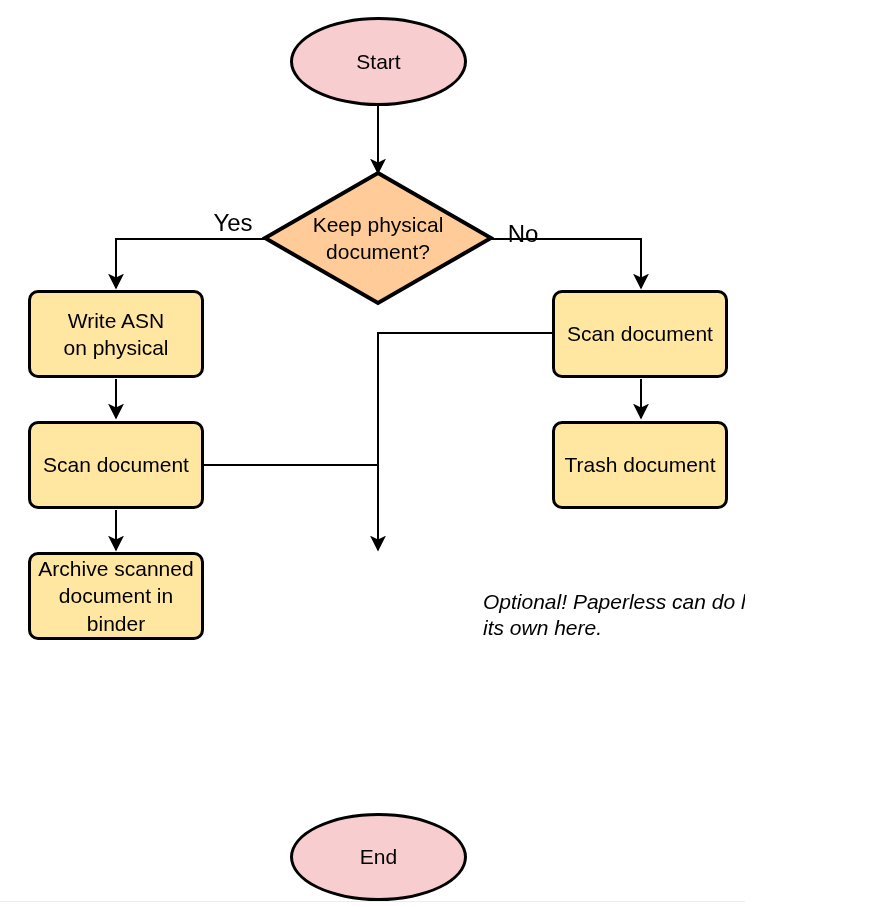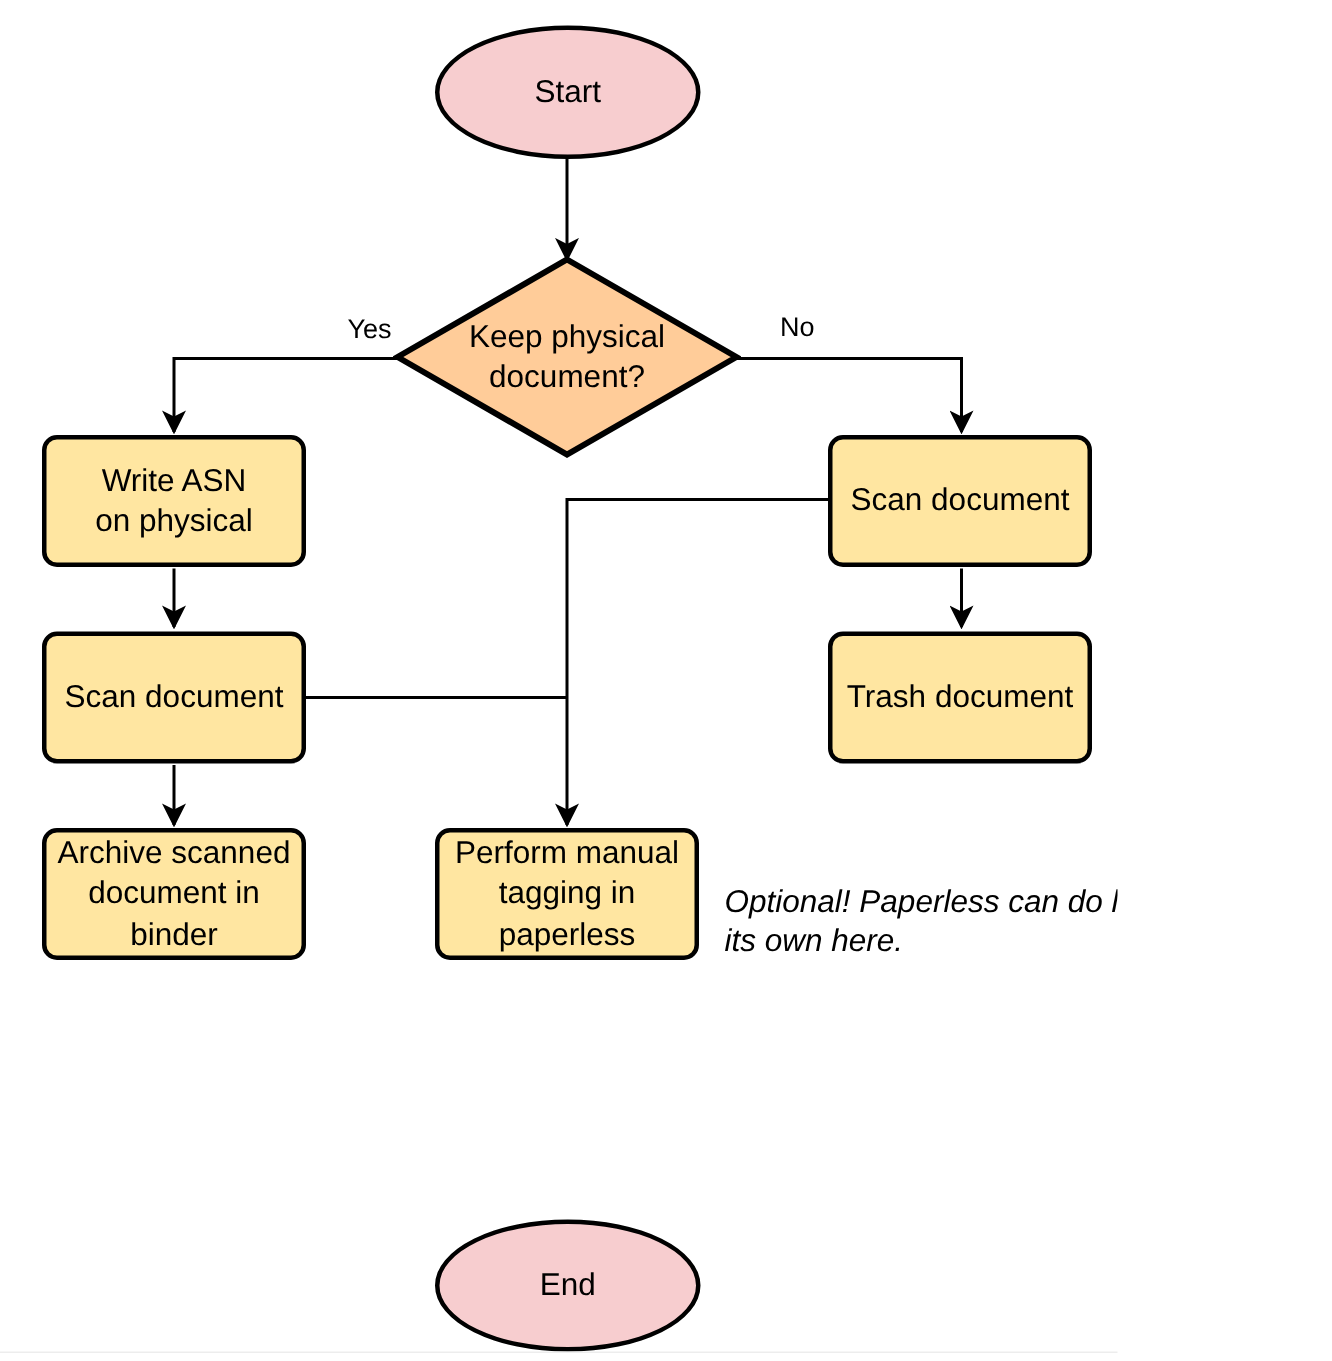--- a/index.html
+++ b/index.html
@@ -60,22 +60,22 @@
     display: flex;
     align-items: center;
     justify-content: center;
     text-align: center;
     font-size: 21px;
     line-height: 1.3;
     white-space: pre-line;
   }
   .edge-label {
     position: absolute;
-    font-size: 18px;
-    text-align: right;
+    font-size: 24px;
+    text-align: center;
   }
   .note {
     position: absolute;
     font-size: 21px;
     font-style: italic;
     line-height: 1.22;
     white-space: pre-line;
   }
   .bottom-rule {
     position: absolute;
@@ -112,21 +112,21 @@
   <div class="decision-wrap" style="left:262px; top:170px; width:232px; height:136px;text-decoration:underline;">
     <svg width="232" height="136" viewBox="0 0 232 136" xmlns="http://www.w3.org/2000/svg">
       <polygon class="decision-shape" points="116,3 229,68 116,133 3,68"></polygon>
     </svg>
     <div class="decision-label">Keep physical
 document?</div>
   </div>
 
   <div class="edge-label" style="left:205px; top:209px; width:56px;">Yes</div>
 
-  <div class="edge-label" style="left:503px; top:208px; width:40px;">No</div>
+  <div class="edge-label" style="left:503px; top:220px; width:40px;">No</div>
 
   <div class="node process" style="left:28px; top:290px; width:176px; height:88px;">
     <span>Write ASN
 on physical</span>
   </div>
 
   <div class="node process" style="left:28px; top:421px; width:176px; height:88px;">
     <span>Scan document</span>
   </div>
 
@@ -137,25 +137,20 @@
   </div>
 
   <div class="node process" style="left:552px; top:290px; width:176px; height:88px;">
     <span>Scan document</span>
   </div>
 
   <div class="node process" style="left:552px; top:421px; width:176px; height:88px;">
     <span>Trash document</span>
   </div>
 
-  <div class="node process" style="left:290px; top:552px; width:176px; height:88px;">
-    <span>Perform manual
-tagging in
-paperless</span>
-  </div>
 
   <div class="note" style="left:483px; top:589px; width:410px;">Optional! Paperless can do lots of work on
 its own here.</div>
 
 
   <div class="node terminator" style="left:290px; top:813px; width:177px; height:88px;text-align:center;">
     <span>End</span>
   </div>
 
   <div class="bottom-rule"></div>

